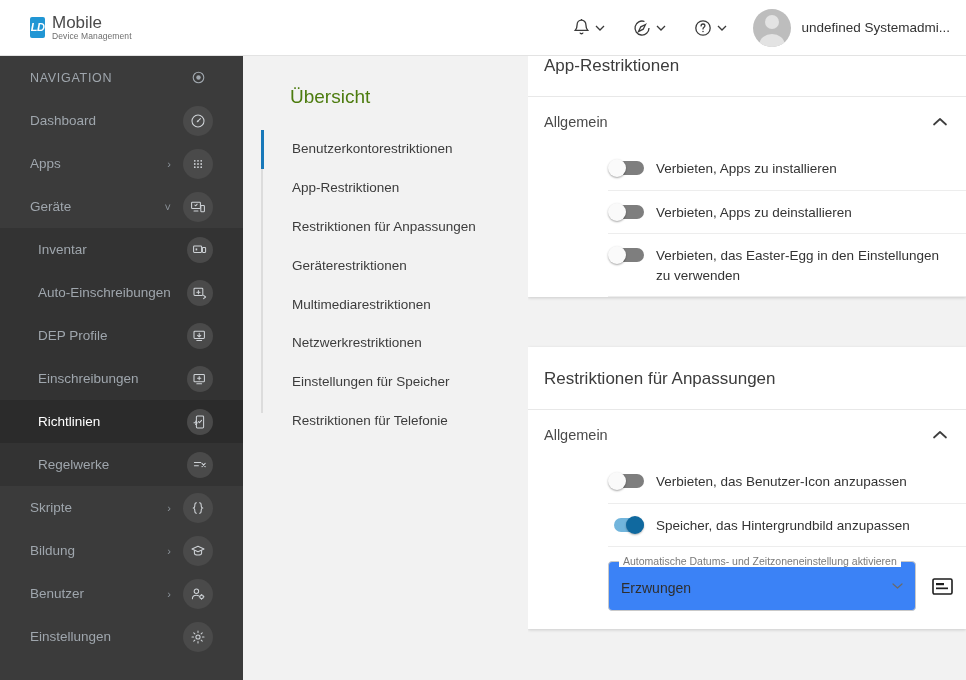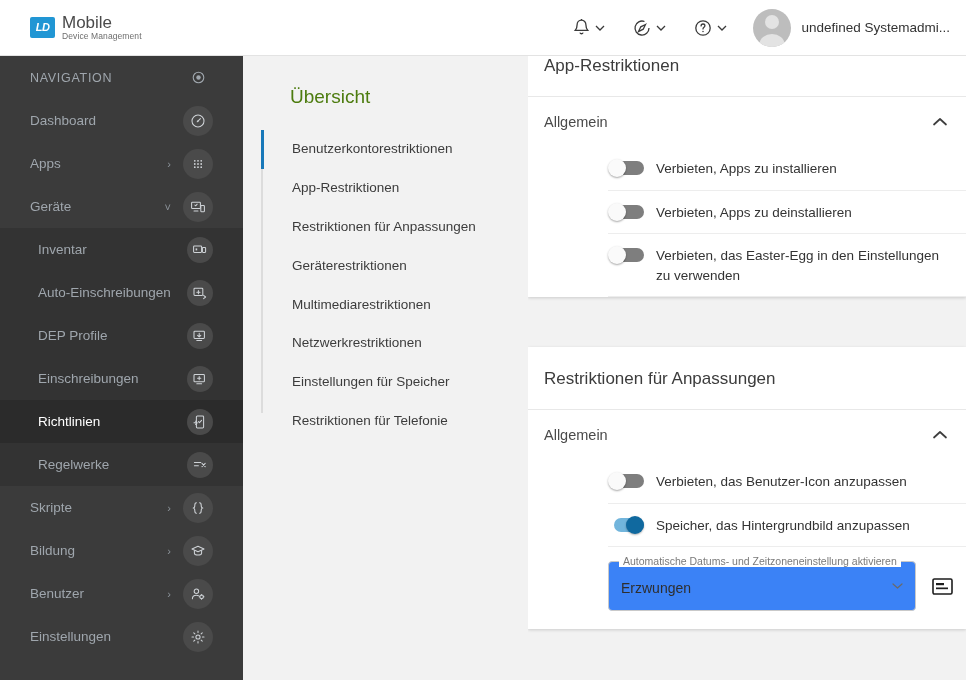--- a/index.html
+++ b/index.html
@@ -16,21 +16,21 @@
   .header {
     height: 56px; min-height: 56px;
     background: #ffffff;
     border-bottom: 1px solid #e3e3e3;
     display: flex; align-items: center;
     padding: 0 16px 0 30px;
     position: relative; z-index: 30;
   }
   .logo { display: flex; align-items: center; gap: 7px; }
   .logo-mark {
-    width: 25px; height: 21px; border-radius: 2px;
+    width: 15px; height: 21px; border-radius: 2px;
     background: #2196d4;
     color: #fff; font-weight: bold; font-size: 11px;
     font-style: italic;
     display: flex; align-items: center; justify-content: center;
     letter-spacing: -0.5px;
   }
   .logo-text { line-height: 1.05; }
   .logo-title { font-size: 17px; color: #4a4a4a; font-weight: 400; }
   .logo-sub { font-size: 8.5px; color: #6d6d6d; letter-spacing: 0.1px; }
 

